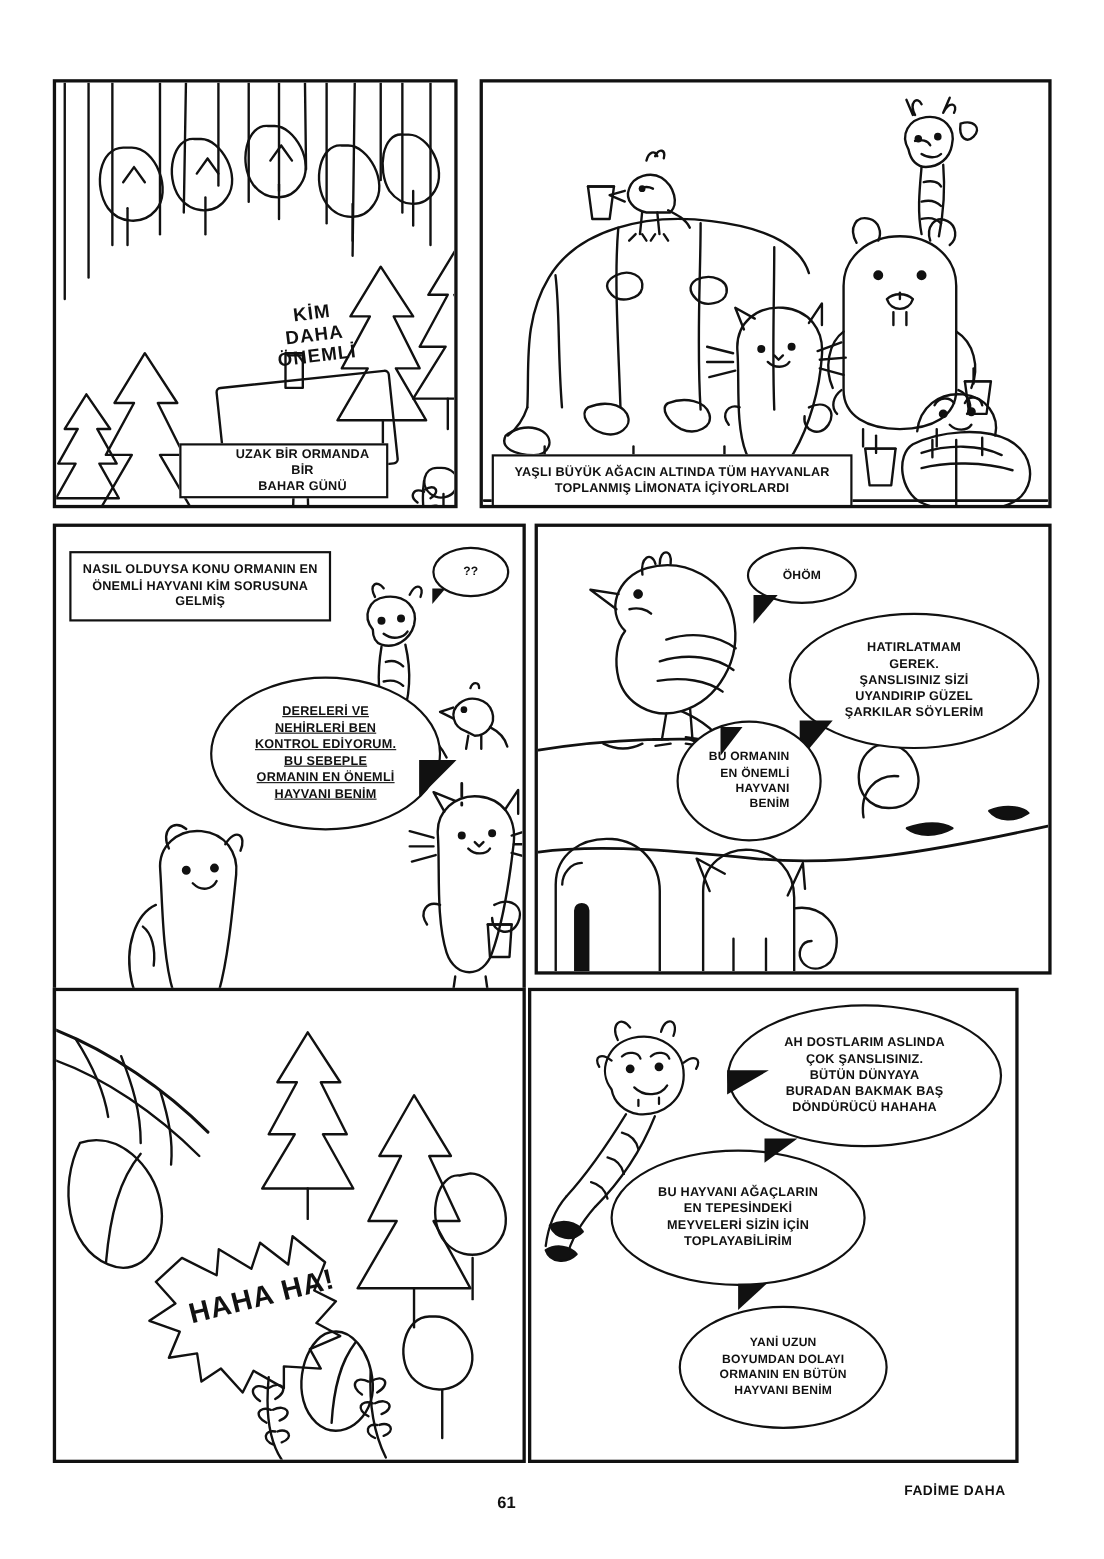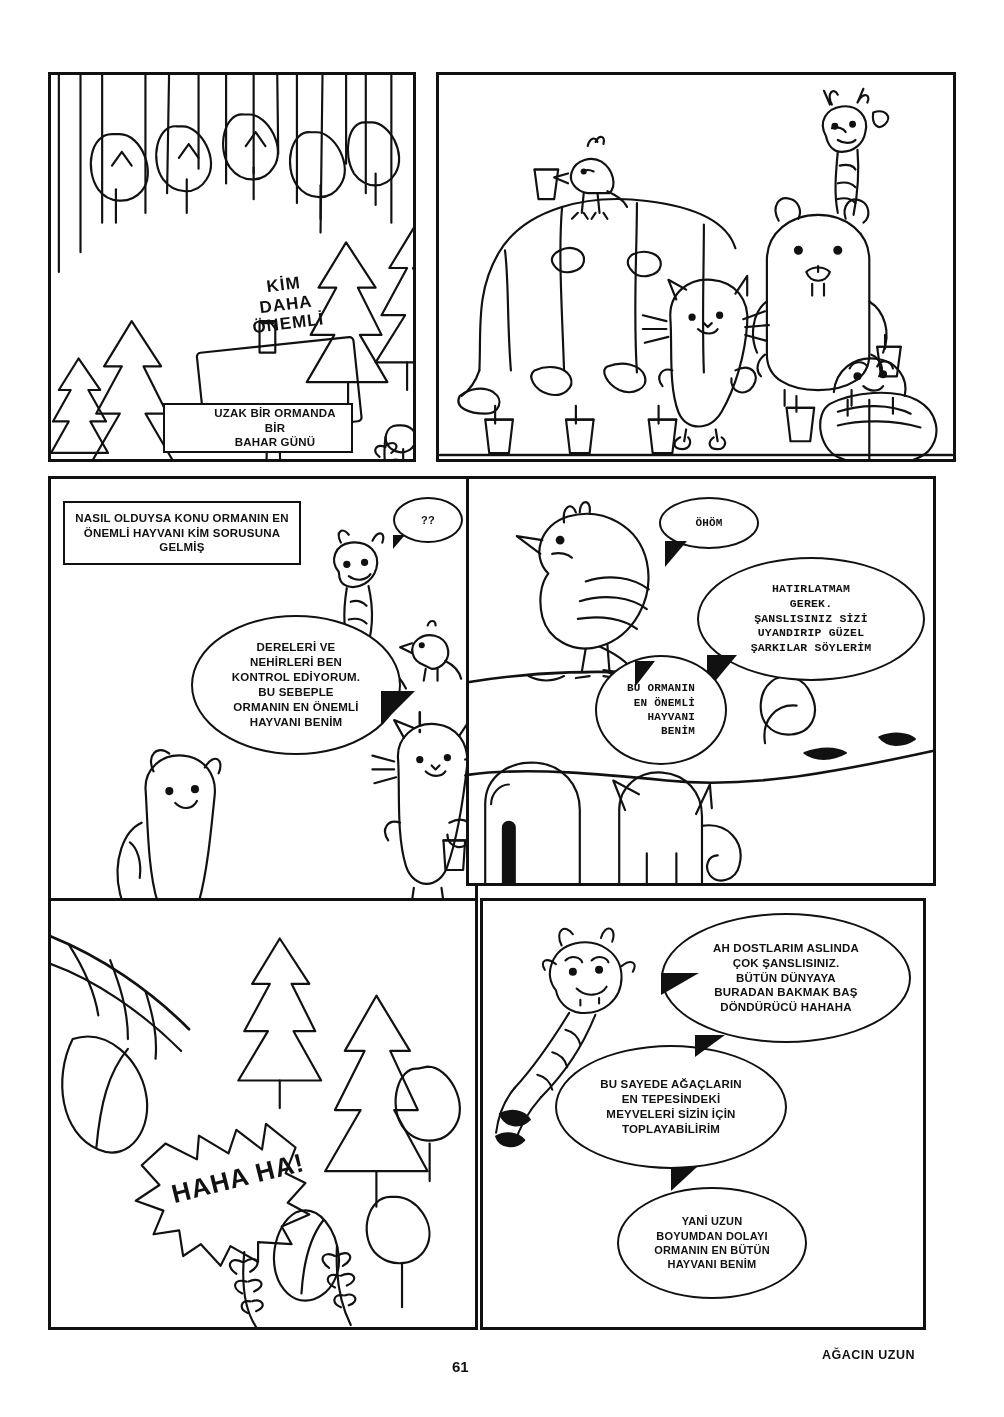--- a/index.html
+++ b/index.html
@@ -289,20 +289,22 @@
           <path d="M128 350 L156 350"></path>
           <path d="M138 336 L138 354"></path>
         <path d="M212 350 L216 384 L236 384 L240 350 Z"></path>
           <path d="M212 350 L240 350"></path>
           <path d="M222 336 L222 354"></path>
 
         <path d="M0 386 L520 386" stroke-width="2.6"></path>
       </g>
     </svg>
 
+    <div class="caption" style="left:8px; top:338px; width:328px; height:48px; white-space:pre-line;">YAŞLI BÜYÜK AĞACIN ALTINDA TÜM HAYVANLAR
+TOPLANMIŞ LİMONATA İÇİYORLARDI</div>
   </div>
 
   <div class="panel" style="left:48px; top:476px; width:430px; height:506px;">
     <svg class="panel-inner" viewBox="0 0 430 410">
       <g fill="none" stroke="#111" stroke-width="2.2" stroke-linecap="round" stroke-linejoin="round">
 
         <path d="M292 46 C282 34 288 18 304 16 C322 14 334 26 330 42 C326 56 312 64 300 60 C294 58 292 52 292 46 Z"></path>
         <path d="M294 16 C288 4 296 0 302 8 M326 14 C332 2 340 6 336 16"></path>
         <circle cx="300" cy="38" r="2.6" fill="#111"></circle>
         <circle cx="318" cy="36" r="2.6" fill="#111"></circle>
@@ -352,30 +354,30 @@
       </g>
     </svg>
 
     <div class="caption" style="left:12px; top:22px; width:238px; height:64px; white-space:pre-line;">NASIL OLDUYSA KONU ORMANIN EN
 ÖNEMLİ HAYVANI KİM SORUSUNA
 GELMİŞ</div>
 
     <div class="balloon small" style="left:342px; top:18px; width:70px; height:46px;">??</div>
     <div class="tail" style="left:342px; top:56px; border-width:14px 12px 0 0; border-color:#111 transparent transparent transparent;"></div>
 
-    <div class="balloon" style="left:140px; top:136px; width:210px; height:140px; white-space:pre-line;">DERELERİ VE
+    <div class="balloon" style="left:140px; top:136px; width:210px; height:140px; white-space:pre-line;text-decoration:underline;">DERELERİ VE
 NEHİRLERİ BEN
 KONTROL EDİYORUM.
 BU SEBEPLE
 ORMANIN EN ÖNEMLİ
 HAYVANI BENİM</div>
     <div class="tail" style="left:330px; top:212px; border-width:0 0 34px 34px; border-color:transparent transparent transparent #111;"></div>
   </div>
 
-  <div class="panel" style="left:466px; top:476px; width:470px; height:410px;font-family:Liberation Mono, monospace;">
+  <div class="panel" style="left:486px; top:476px; width:470px; height:410px;">
     <svg class="panel-inner" viewBox="0 0 470 410">
       <g fill="none" stroke="#111" stroke-width="2.2" stroke-linecap="round" stroke-linejoin="round">
 
         <path d="M80 96 C62 78 72 46 100 38 C136 28 172 48 180 84 C188 122 166 160 132 170 C104 178 80 162 74 140 C70 124 72 106 80 96 Z"></path>
         <path d="M74 62 L48 58 L72 76"></path>
         <path d="M96 44 C94 28 104 22 108 34 M112 34 C112 20 124 20 122 34"></path>
         <circle cx="92" cy="62" r="3.4" fill="#111"></circle>
         <path d="M84 76 C92 74 100 76 104 80"></path>
         <path d="M118 104 C142 96 166 100 182 112"></path>
         <path d="M112 124 C138 116 164 120 180 132"></path>
@@ -497,30 +499,30 @@
       </g>
     </svg>
 
     <div class="balloon" style="left:178px; top:12px; width:250px; height:130px; white-space:pre-line;">AH DOSTLARIM ASLINDA
 ÇOK ŞANSLISINIZ.
 BÜTÜN DÜNYAYA
 BURADAN BAKMAK BAŞ
 DÖNDÜRÜCÜ HAHAHA</div>
     <div class="tail" style="left:178px; top:72px; border-width:22px 38px 0 0; border-color:#111 transparent transparent transparent;"></div>
 
-    <div class="balloon" style="left:72px; top:144px; width:232px; height:124px; white-space:pre-line;">BU SAYEDE AĞAÇLARIN
+    <div class="balloon" style="left:72px; top:144px; width:232px; height:124px; white-space:pre-line;">BU HAYVANI AĞAÇLARIN
 EN TEPESİNDEKİ
 MEYVELERİ SİZİN İÇİN
 TOPLAYABİLİRİM</div>
     <div class="tail" style="left:212px; top:134px; border-width:0 0 22px 30px; border-color:transparent transparent transparent #111;"></div>
 
     <div class="balloon small" style="left:134px; top:286px; width:190px; height:112px; white-space:pre-line;">YANİ UZUN
 BOYUMDAN DOLAYI
 ORMANIN EN BÜTÜN
 HAYVANI BENİM</div>
     <div class="tail" style="left:188px; top:266px; border-width:0 0 24px 26px; border-color:transparent transparent transparent #111;"></div>
   </div>
 
   <div class="page-number" style="left:452px; top:1358px; width:100px;">61</div>
 
-  <div class="credit" style="left:822px; top:1348px; width:160px;">AĞACIN UZUN</div>
+  <div class="credit" style="left:822px; top:1348px; width:160px;">FADİME DAHA</div>
 
 </div>
 
 </body></html>

